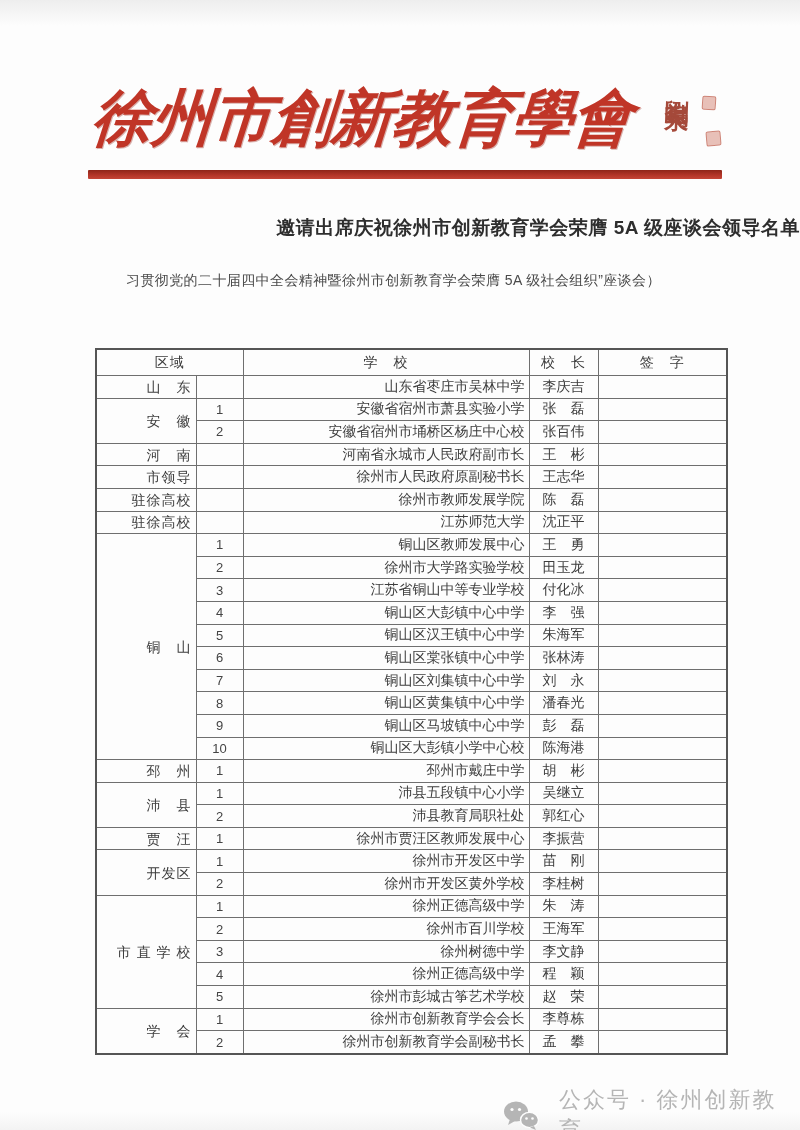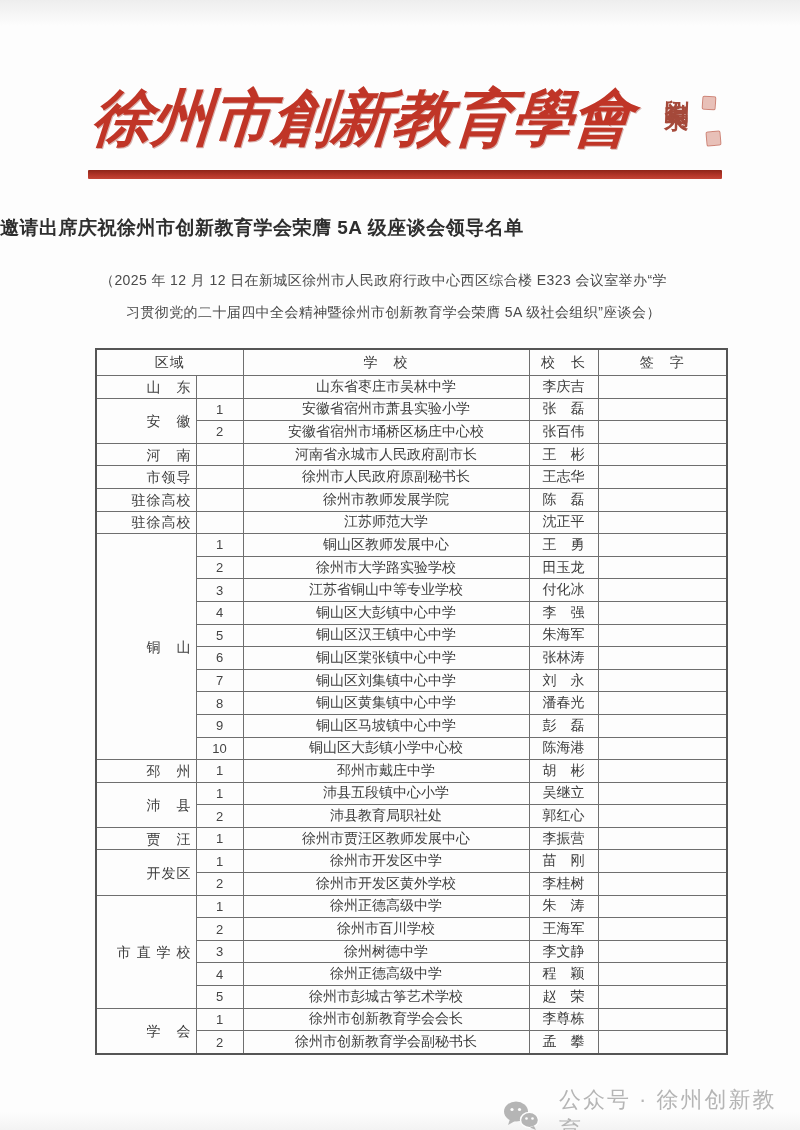--- a/index.html
+++ b/index.html
@@ -46,21 +46,21 @@
   }
   .seal-1{top:96px;left:702px;transform:rotate(4deg);}
   .seal-2{top:131px;left:706px;transform:rotate(-5deg);width:13px;height:13px;}
   .red-rule{
     position:absolute;top:170px;left:88px;width:634px;height:9px;
     background:linear-gradient(to bottom,#8e2519,#b23528 55%,#c44537);
     border-radius:1px;
   }
   .doc-title{
     position:absolute;top:215px;left:0;width:800px;
-    text-align:left;
+    text-align:right;
     font-size:19px;font-weight:bold;color:#2e2e2e;
     letter-spacing:0.5px;
   }
   .intro{
     position:absolute;top:264px;left:100px;width:618px;
     font-size:14px;color:#4a4a4a;line-height:32px;
     letter-spacing:0.4px;
   }
   .intro .line{white-space:nowrap;}
   .intro .line2{padding-left:26px;}
@@ -77,21 +77,21 @@
     overflow:hidden;white-space:nowrap;
   }
   table.roster{border:2px solid #555;}
   table.roster thead th{
     height:25px;font-weight:normal;text-align:center;
     color:#3a3a3a;letter-spacing:1px;
   }
   table.roster tbody td{height:21.6px;}
   td.region{text-align:right;white-space:pre-line;letter-spacing:1px;line-height:18px;}
   td.no{text-align:center;font-size:13px;color:#444;}
-  td.school{text-align:center;padding-left:9px;margin-left:17px;}
+  td.school{text-align:right;padding-left:9px;margin-left:17px;}
   td.principal{text-align:center;padding-left:7px;font-family:Liberation Serif, serif;}
   td.sign{background:transparent;}
   
   .footer{
     position:absolute;top:1085px;left:503px;
     display:flex;align-items:center;gap:20px;
     color:#b5b5b5;font-size:22px;letter-spacing:2px;
   }
   .wechat-icon{width:36px;height:30px;flex:0 0 auto;}
 </style>
@@ -102,21 +102,20 @@
 
   <div class="letterhead">徐州市創新教育學會</div>
   <div class="signature">劉鳴泉</div>
   <div class="seal seal-1"></div>
   <div class="seal seal-2"></div>
   <div class="red-rule"></div>
 
   <div class="doc-title">邀请出席庆祝徐州市创新教育学会荣膺 5A 级座谈会领导名单</div>
 
   <div class="intro">
-    <div class="line line1">（2025 年 12 月 12 日在新城区徐州市人民政府行政中心西区综合楼 E323 会议室举办“学</div>
     <div class="line line2">习贯彻党的二十届四中全会精神暨徐州市创新教育学会荣膺 5A 级社会组织”座谈会）</div>
   </div>
 
   <table class="roster">
     <colgroup>
       <col style="width:100px">
         <col style="width:47px">
         <col style="width:286px">
         <col style="width:69px">
         <col style="width:129px">

